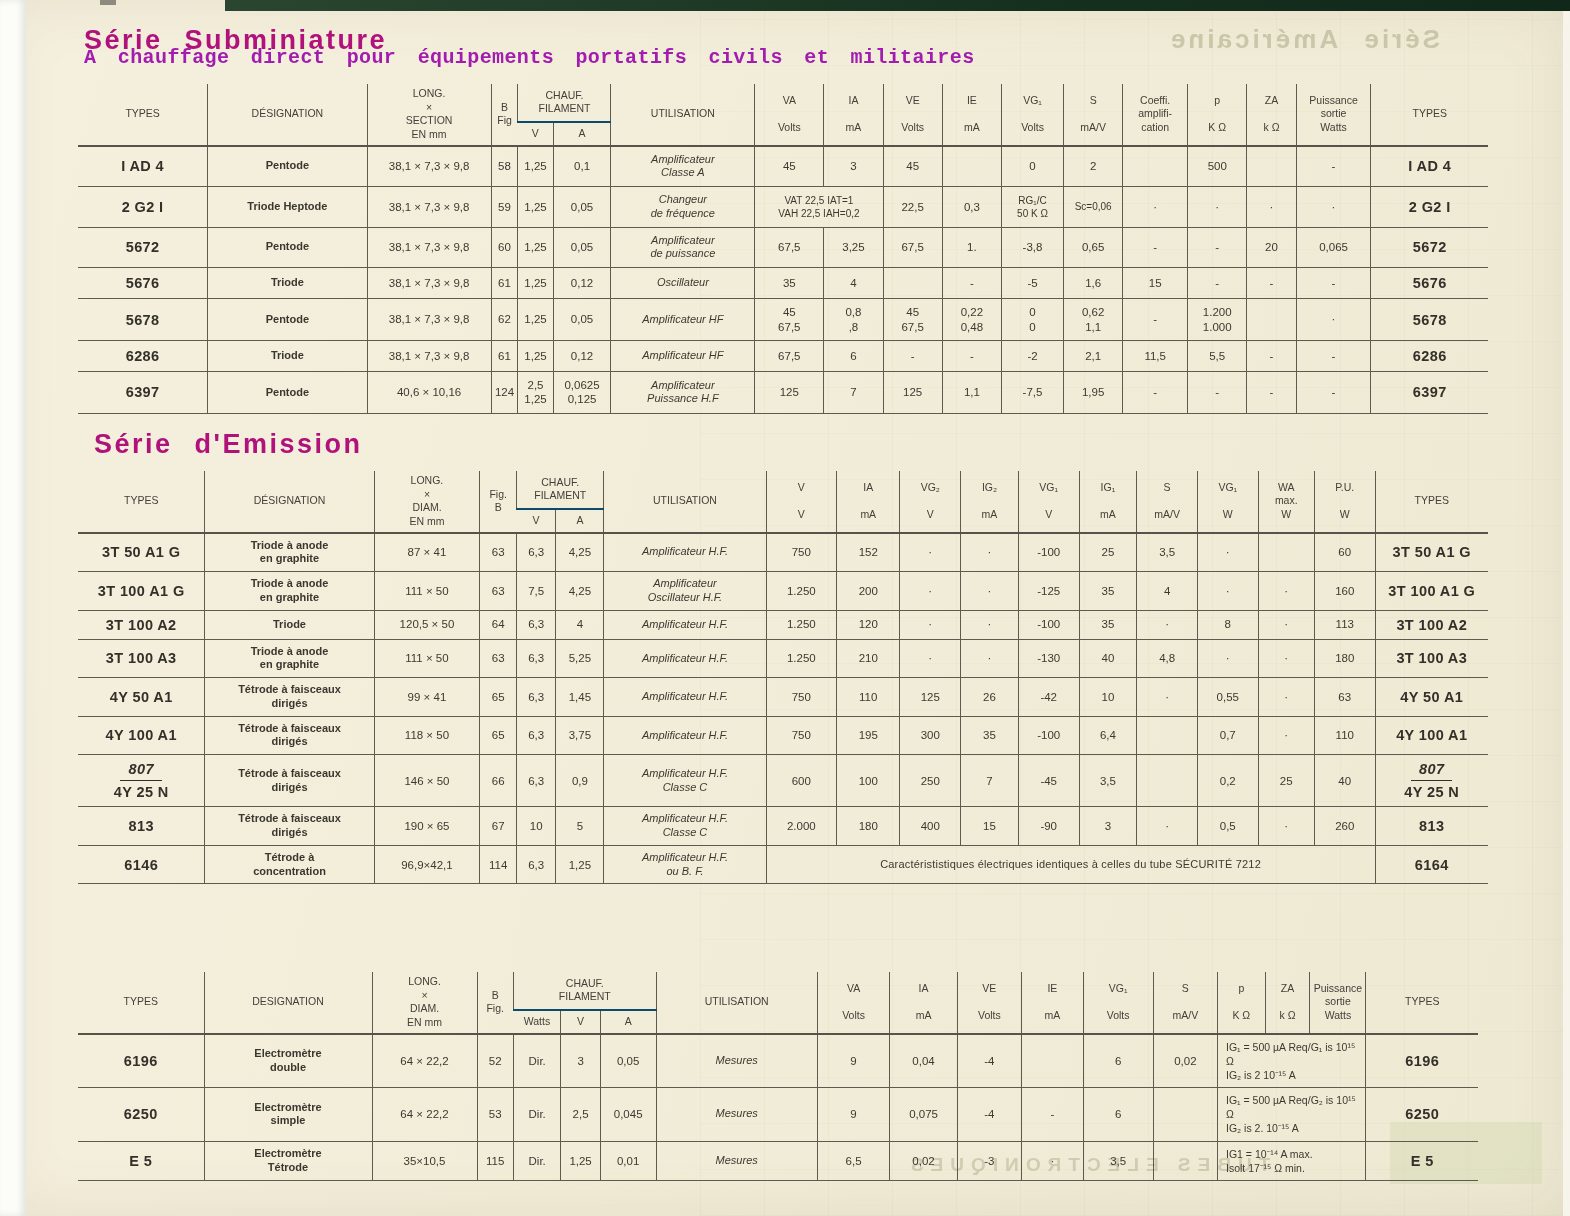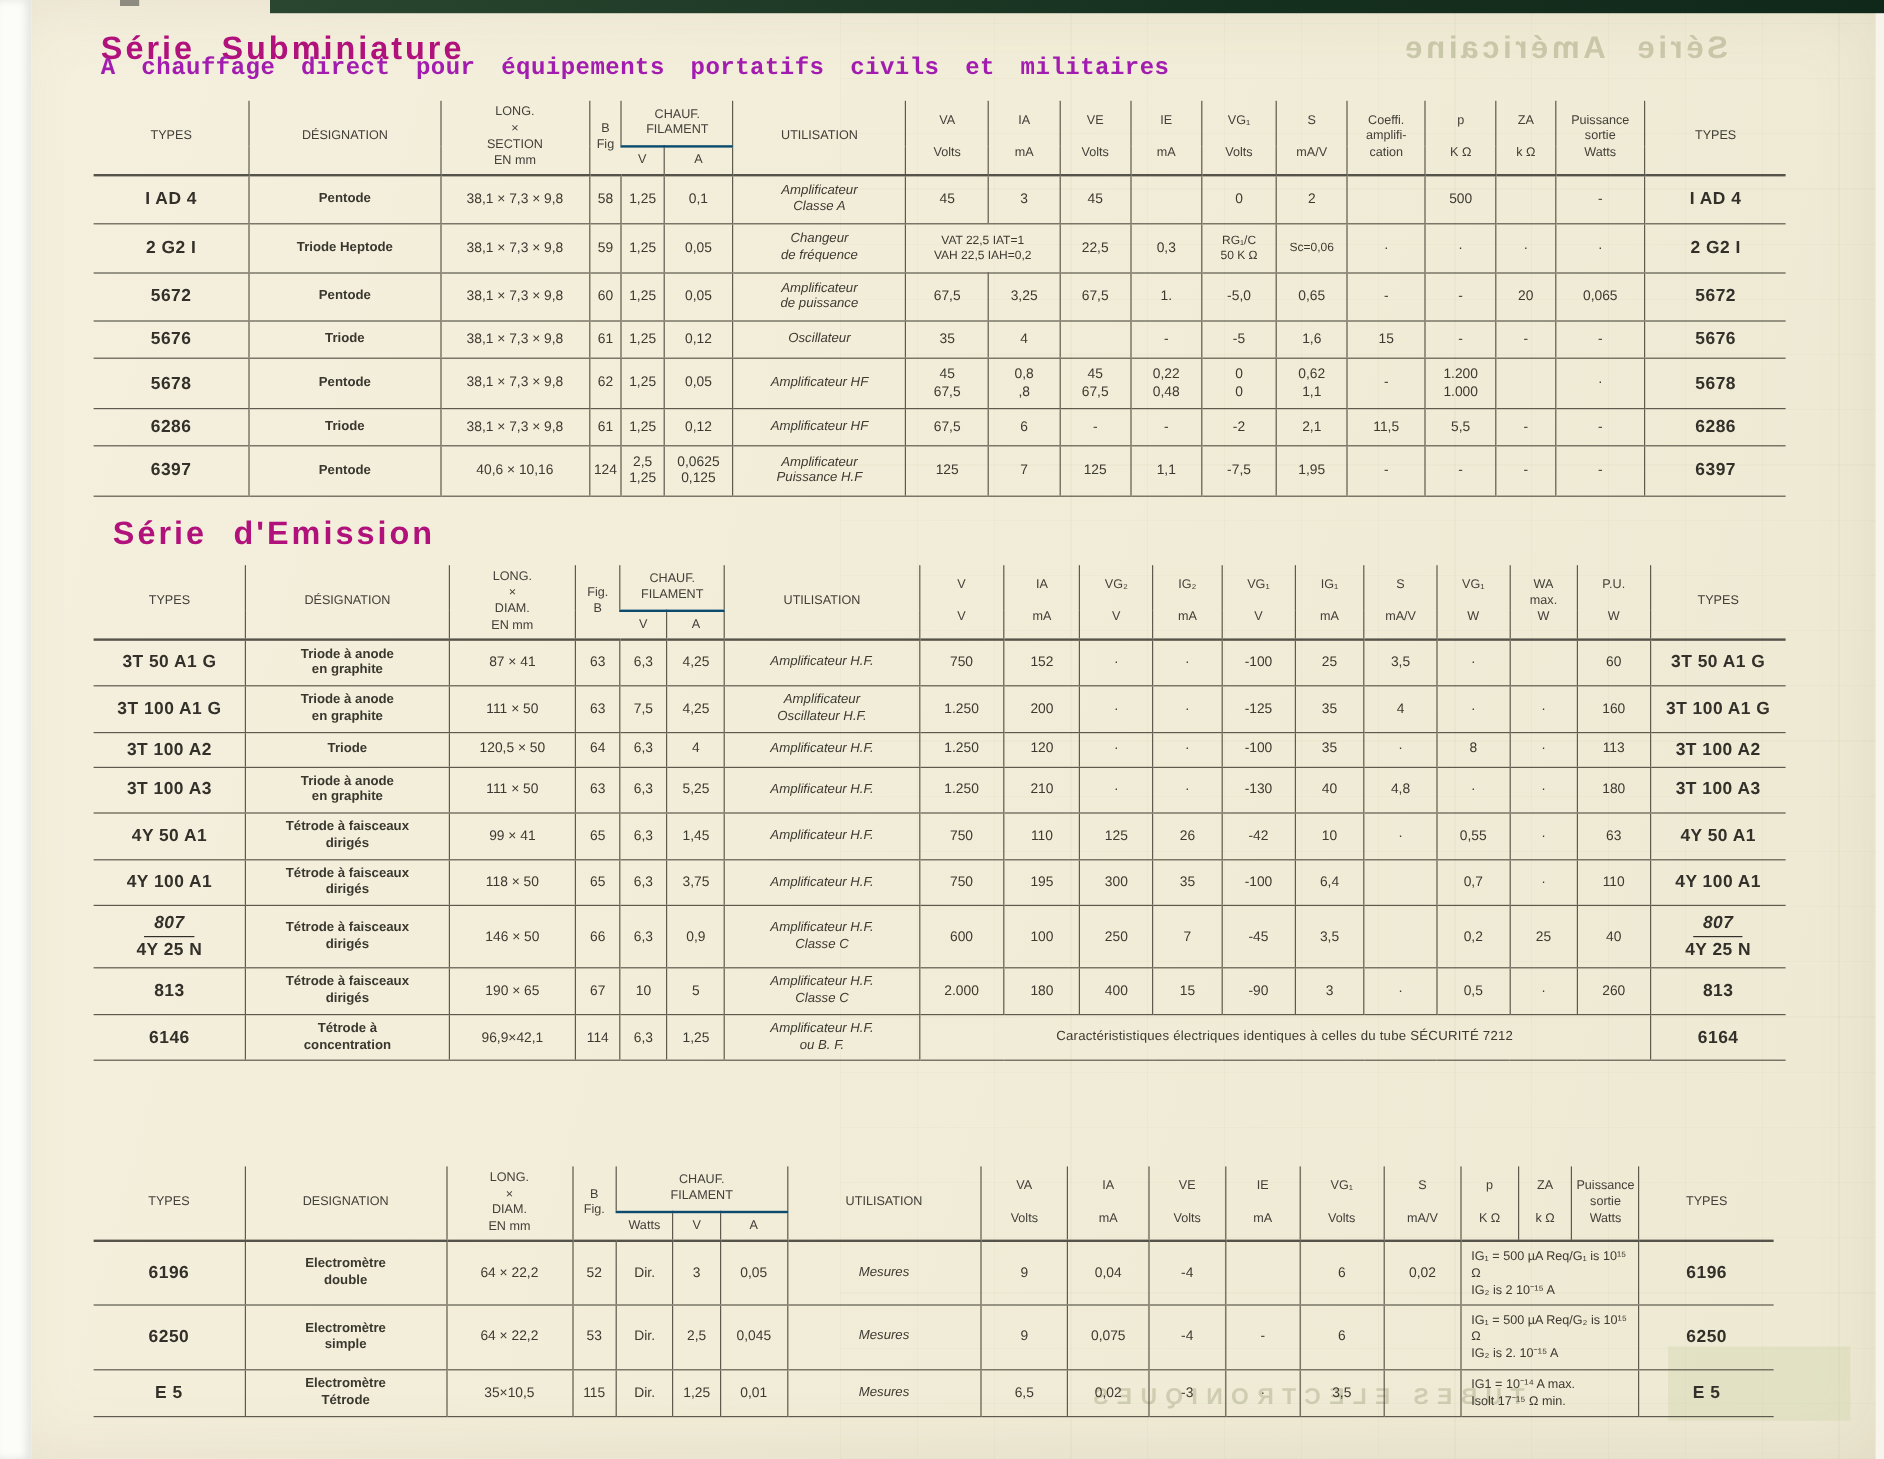--- a/index.html
+++ b/index.html
@@ -191,21 +191,21 @@
           <td class="c-num">38,1 × 7,3 × 9,8</td>
           <td class="c-num">60</td>
           <td class="c-num">1,25</td>
           <td class="c-num">0,05</td>
           <td class="c-util">Amplificateur
 de puissance</td>
           <td class="c-num">67,5</td>
           <td class="c-num">3,25</td>
           <td class="c-num">67,5</td>
           <td class="c-num">1.</td>
-          <td class="c-num">-5,0</td>
+          <td class="c-num">-3,8</td>
           <td class="c-num">0,65</td>
           <td class="c-num">-</td>
           <td class="c-num">-</td>
           <td class="c-num">20</td>
           <td class="c-num">0,065</td>
           <td class="c-type">5672</td>
         </tr>
         <tr>
           <td class="c-type">5676</td>
           <td class="c-desig">Triode</td>

